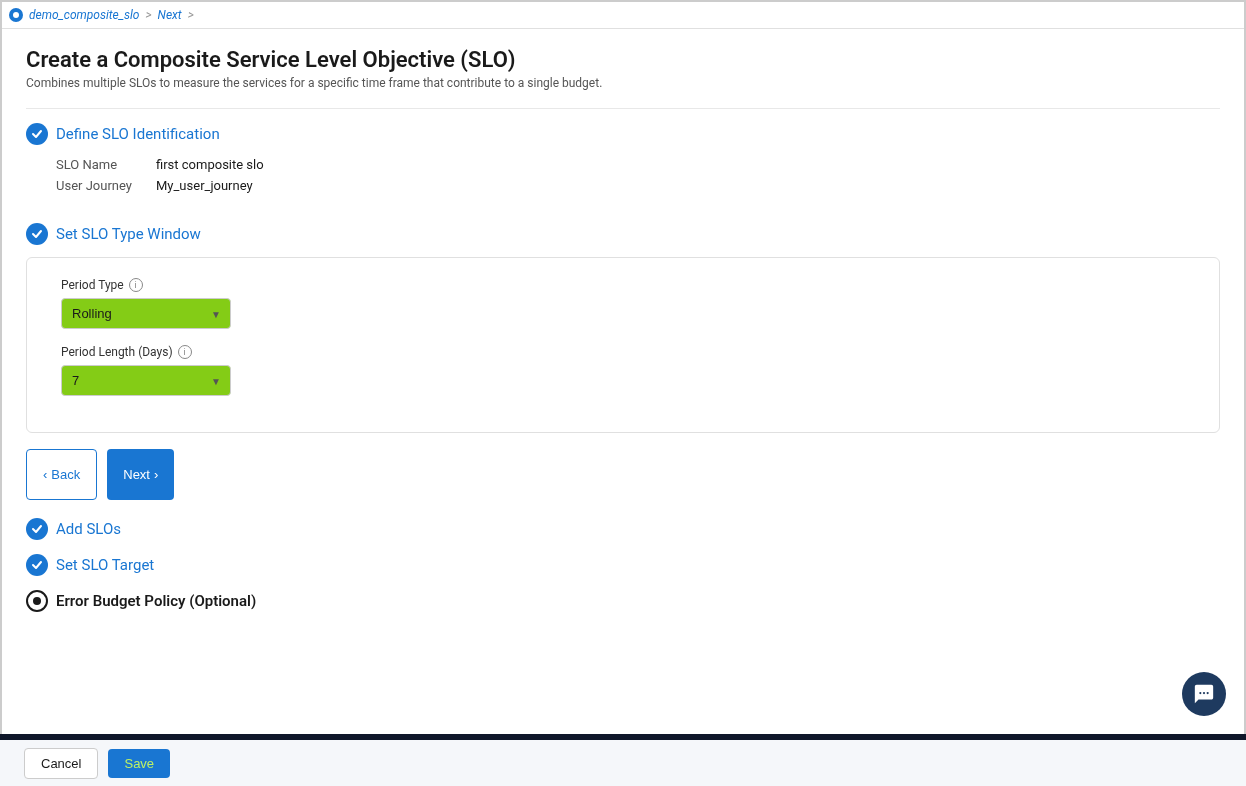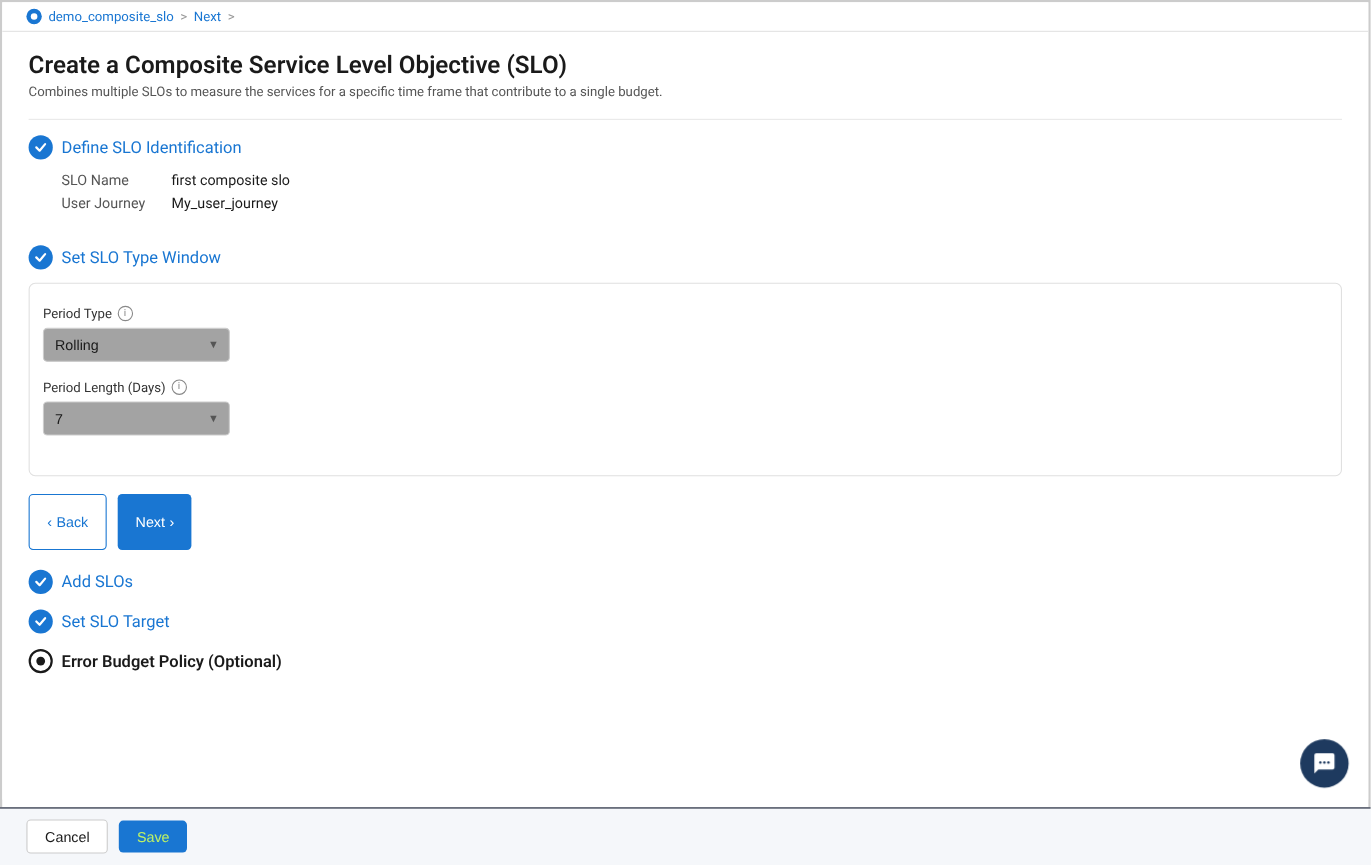--- a/index.html
+++ b/index.html
@@ -9,25 +9,26 @@
       color: #1a1a1a;
       background: #fff;
       width: 1246px;
       height: 786px;
       overflow: hidden;
       border: 2px solid #ccc;
     }
     .top-bar {
       display: flex;
       align-items: flex-start;
-      padding: 6px 22px;
+      padding: 6px 7px;
       border-bottom: 1px solid #e0e0e0;
       background: #fff;
       font-size: 12px;
       color: #555;
+      font-style: italic;
     }
     .breadcrumb-icon {
       width: 14px;
       height: 14px;
       background: #1976d2;
       border-radius: 50%;
       margin-right: 6px;
       display: inline-flex;
       align-items: center;
       justify-content: center;
@@ -121,21 +122,21 @@
       color: #555;
       flex-shrink: 0;
     }
     .info-value {
       color: #1a1a1a;
       font-weight: 400;
     }
     .time-window-box {
       border: 1px solid #e0e0e0;
       border-radius: 6px;
-      padding: 20px 12px;
+      padding: 20px 34px;
       margin-left: 0px;
       margin-bottom: 16px;
       background: #fff;
     }
     .form-label {
       font-size: 12px;
       color: #333;
       margin-bottom: 6px;
       display: flex;
       align-items: center;
@@ -155,21 +156,21 @@
     }
     .select-wrapper {
       position: relative;
       width: 170px;
     }
     .form-select {
       width: 100%;
       padding: 7px 30px 7px 10px;
       border: 1px solid #ccc;
       border-radius: 4px;
-      background: #a3a3a3;
+      background: #84cc16;
       font-size: 13px;
       color: #1a1a1a;
       appearance: none;
       cursor: pointer;
     }
     .select-arrow {
       position: absolute;
       right: 10px;
       top: 50%;
       transform: translateY(-50%);
@@ -218,21 +219,21 @@
       border-top: 1px solid #e8e8e8;
       margin-bottom: 14px;
     }
     .footer-bar {
       position: fixed;
       bottom: 0;
       left: 0;
       width: 1246px;
       height: 52px;
       background: #f5f7fa;
-      border-top: 1px solid #0f172a;
+      border-top: 6px solid #0f172a;
       display: flex;
       align-items: center;
       padding: 16px 24px;
       gap: 10px;
     }
     .btn-cancel {
       padding: 7px 16px;
       border: 1px solid #ccc;
       background: #fff;
       color: #1a1a1a;

